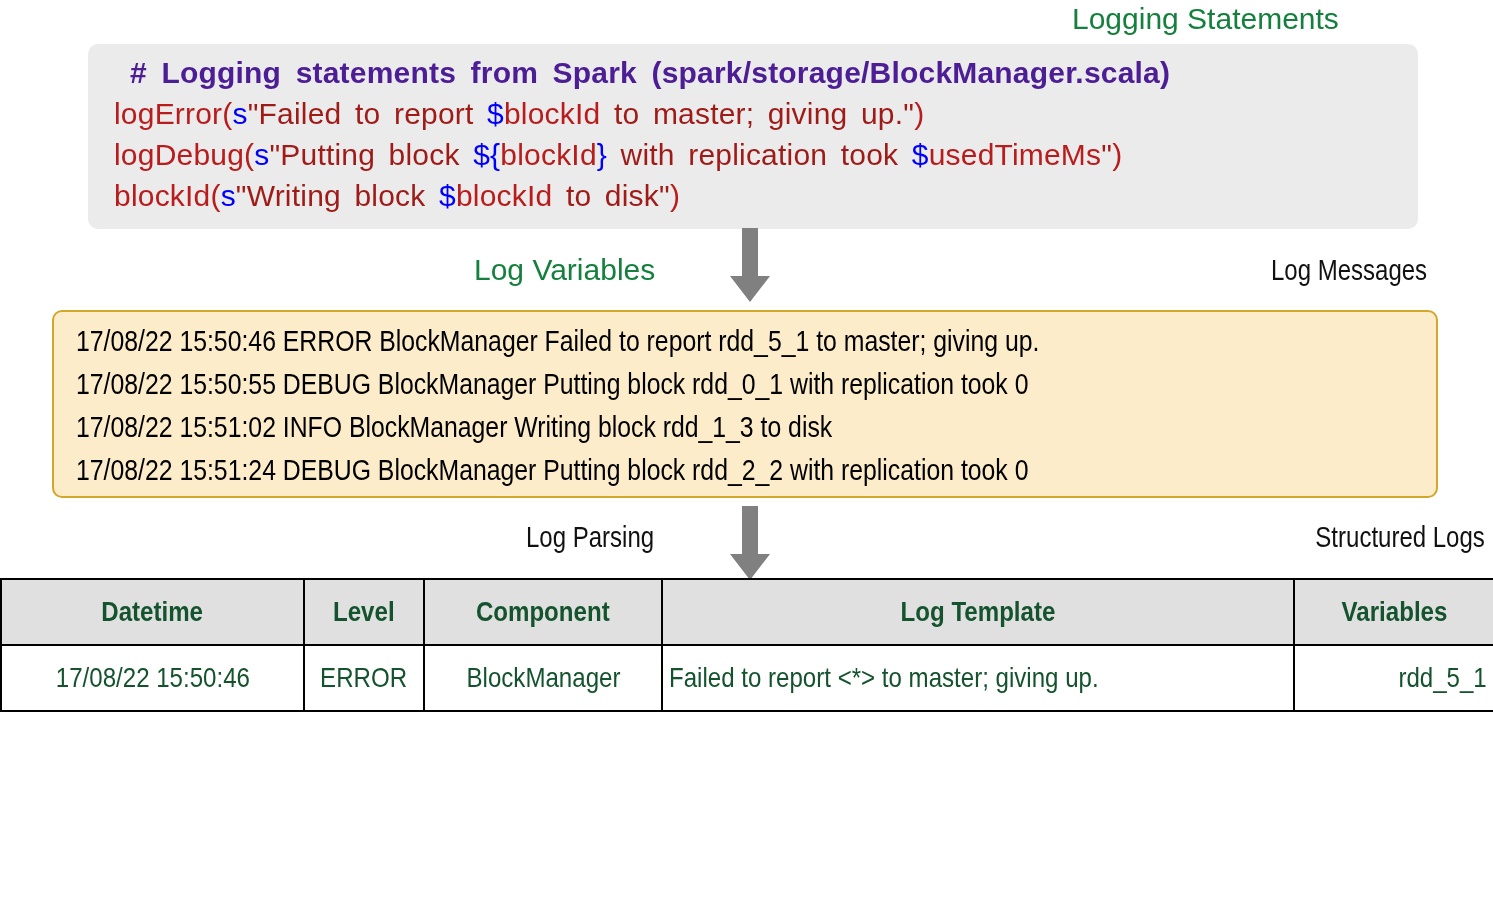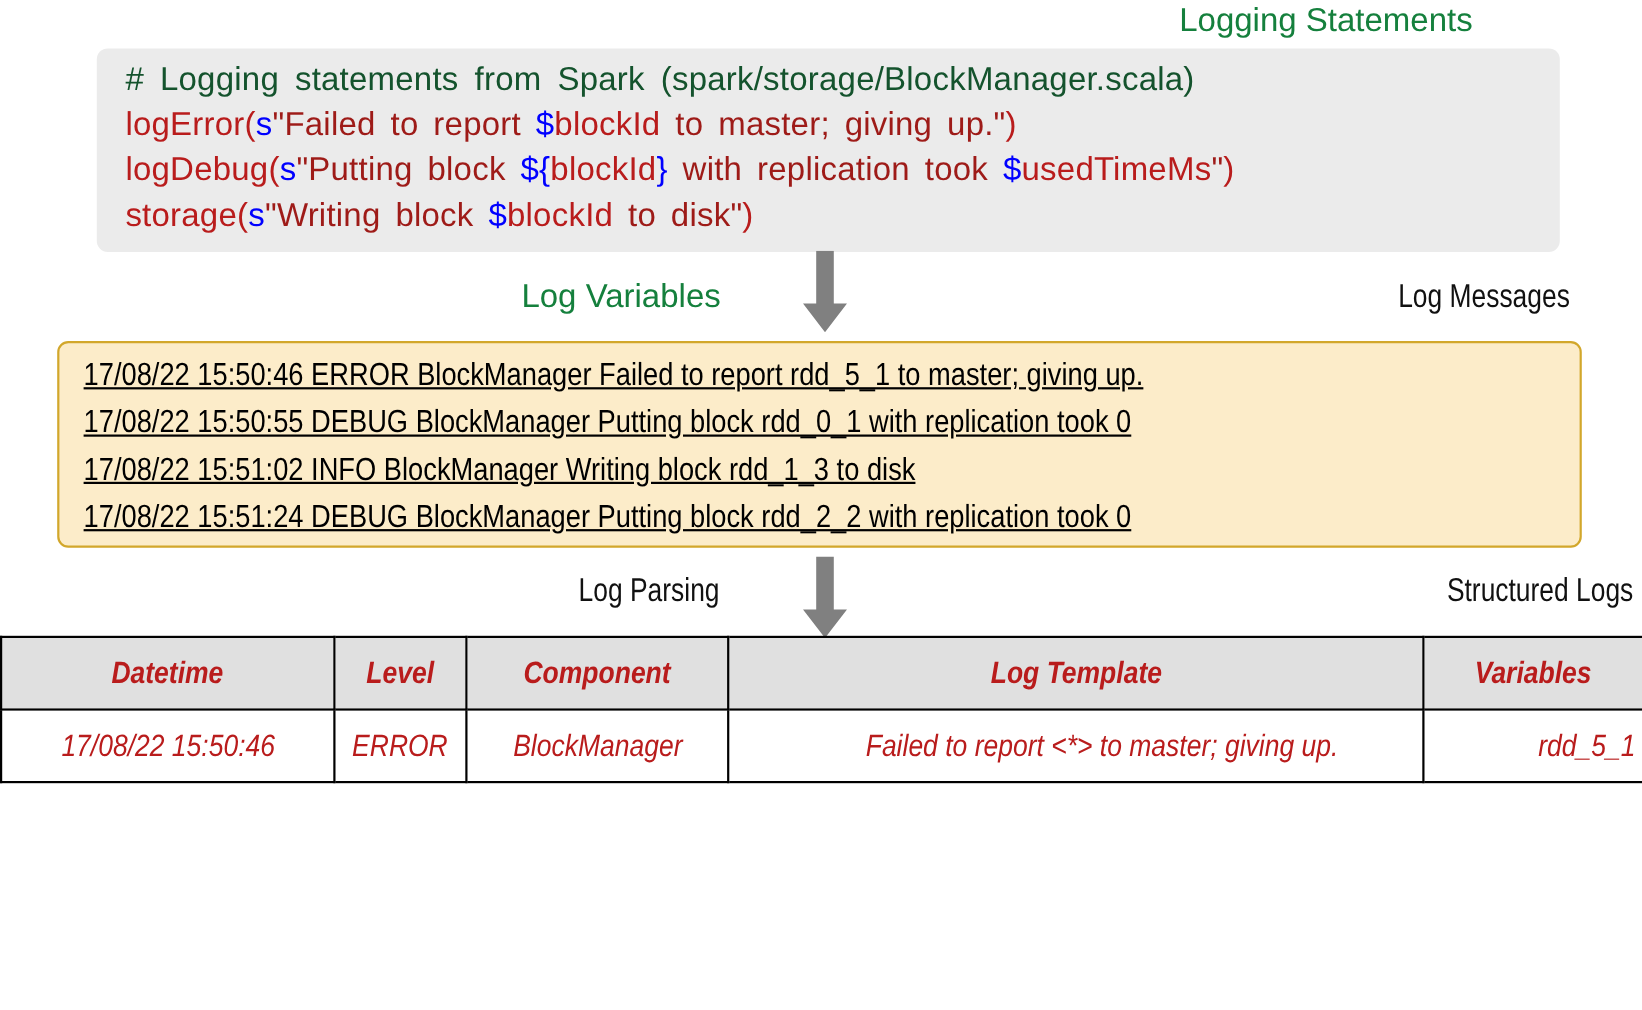--- a/index.html
+++ b/index.html
@@ -58,23 +58,24 @@
   }
   .code-line {
     font-family: "Liberation Sans", sans-serif;
     font-size: 30px;
     line-height: 41px;
     white-space: nowrap;
     letter-spacing: 0.2px;
     word-spacing: 5px;
   }
   .code-line.comment {
-    font-weight: normal;
-    color: #14532d;
+    font-weight: bold;
+    color: #4c1d95;
     word-spacing: 6px;
+    margin-left: 16px;
   }
   .tok-plain  { color: #b91c1c; }
   .tok-str    { color: #9e1b18; }
   .tok-blue   { color: #0000ff; }
 
   
   .arrow-down {
     position: absolute;
     width: 40px;
     height: 74px;
@@ -87,21 +88,20 @@
     position: absolute;
     left: 52px;
     top: 310px;
     width: 1386px;
     height: 188px;
     background: #fcecc9;
     border: 2px solid #d2a72b;
     border-radius: 10px;
     box-sizing: border-box;
     padding: 8px 0 0 22px;
-    text-decoration: underline;
   }
   .log-line {
     font-family: "Liberation Sans Narrow", "Liberation Sans", sans-serif;
     font-stretch: condensed;
     font-size: 29px;
     line-height: 43px;
     color: #000000;
     white-space: nowrap;
     transform: scaleX(0.855);
     transform-origin: left center;
@@ -117,58 +117,57 @@
     table-layout: fixed;
     font-family: "Liberation Sans Narrow", "Liberation Sans", sans-serif;
     font-stretch: condensed;
   }
   #structured-table th,
   #structured-table td {
     border: 2px solid #000000;
     height: 64px;
     padding: 0 6px;
     font-size: 28px;
-    color: #b91c1c;
+    color: #14532d;
     overflow: hidden;
     white-space: nowrap;
-    font-style: italic;
   }
   #structured-table th {
     background: #e0e0e0;
     font-weight: bold;
     text-align: center;
   }
   #structured-table td { background: #ffffff; margin-left: 40px; }
   .cell-scale {
     display: inline-block;
     transform: scaleX(0.86);
   }
   .cell-center { text-align: center; }
   .cell-center .cell-scale { transform-origin: center center; }
-  .cell-left   { text-align: right; padding-left: 12px; }
+  .cell-left   { text-align: left; padding-left: 12px; }
   .cell-left .cell-scale { transform-origin: left center; }
   .cell-right  { text-align: right; padding-right: 14px; border-radius: 31px; }
   .cell-right .cell-scale { transform-origin: right center; }
 
   col.c-datetime  { width: 303px; }
   col.c-level     { width: 120px; }
   col.c-component { width: 238px; }
   col.c-template  { width: 632px; }
   col.c-variables { width: 200px; }
 </style>
 </head>
 <body>
 
 <div class="caption-wide" id="caption-logging-statements">Logging Statements</div>
 
 <div id="code-block">
   <div class="code-line comment"># Logging statements from Spark (spark/storage/BlockManager.scala)</div>
   <div class="code-line"><span class="tok-plain">logError(</span><span class="tok-blue">s</span><span class="tok-str">"Failed to report </span><span class="tok-blue">$</span><span class="tok-plain">blockId</span><span class="tok-str"> to master; giving up."</span><span class="tok-plain">)</span></div>
   <div class="code-line"><span class="tok-plain">logDebug(</span><span class="tok-blue">s</span><span class="tok-str">"Putting block </span><span class="tok-blue">${</span><span class="tok-plain">blockId</span><span class="tok-blue">}</span><span class="tok-str"> with replication took </span><span class="tok-blue">$</span><span class="tok-plain">usedTimeMs</span><span class="tok-str">"</span><span class="tok-plain">)</span></div>
-  <div class="code-line"><span class="tok-plain">storage(</span><span class="tok-blue">s</span><span class="tok-str">"Writing block </span><span class="tok-blue">$</span><span class="tok-plain">blockId</span><span class="tok-str"> to disk"</span><span class="tok-plain">)</span></div>
+  <div class="code-line"><span class="tok-plain">blockId(</span><span class="tok-blue">s</span><span class="tok-str">"Writing block </span><span class="tok-blue">$</span><span class="tok-plain">blockId</span><span class="tok-str"> to disk"</span><span class="tok-plain">)</span></div>
 </div>
 
 <div class="caption-wide" id="caption-log-generation">Log Variables</div>
 
 <svg class="arrow-down" id="arrow-log-generation" viewBox="0 0 40 74">
   <polygon points="12,0 28,0 28,48 40,48 20,74 0,48 12,48" fill="#808080"></polygon>
 </svg>
 
 <div class="caption-narrow anchor-right" id="caption-log-messages">Log Messages</div>
 

